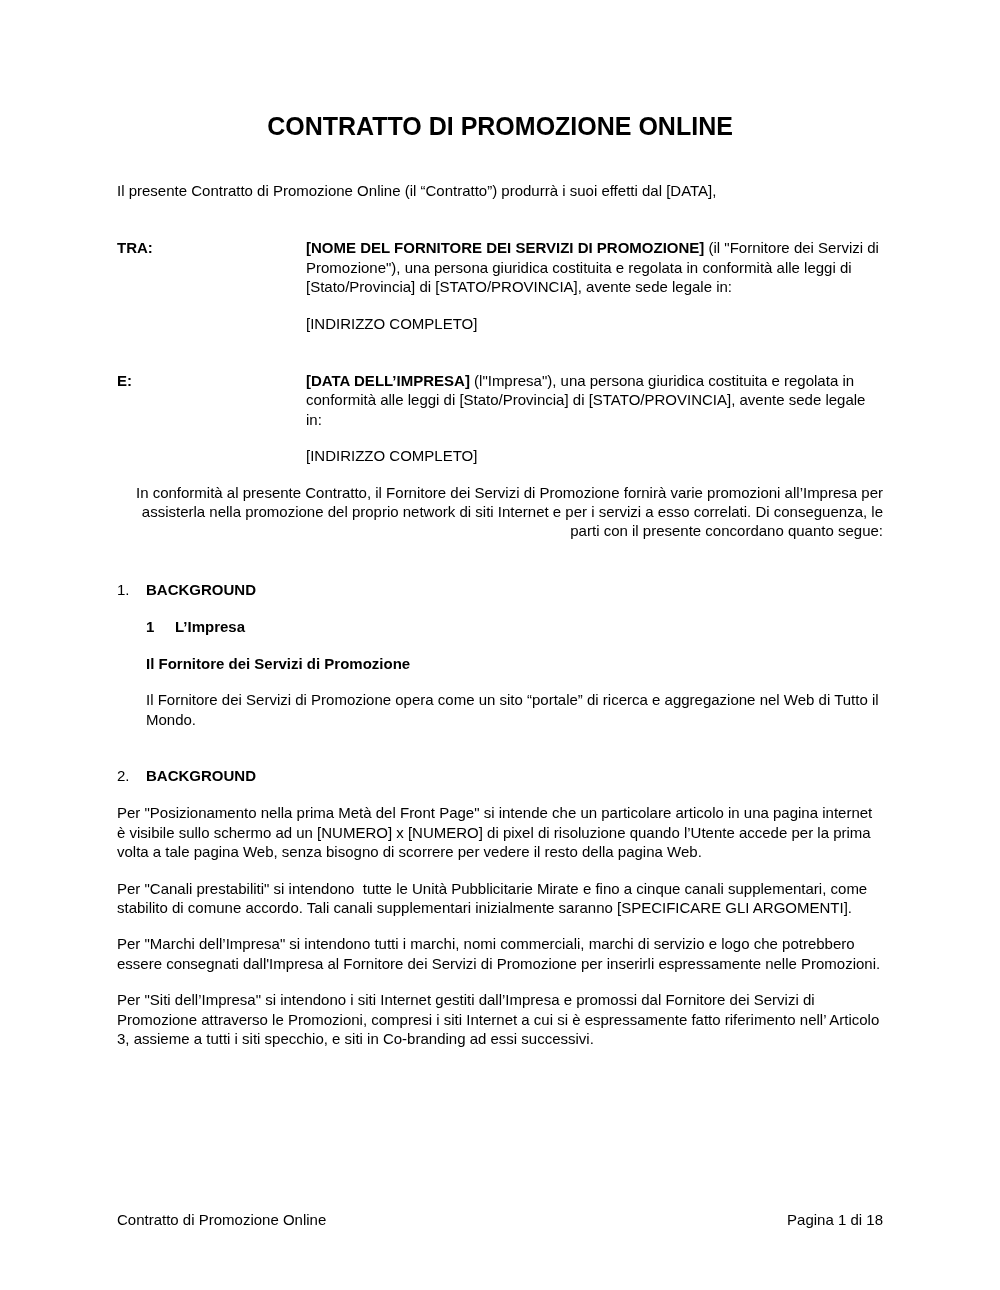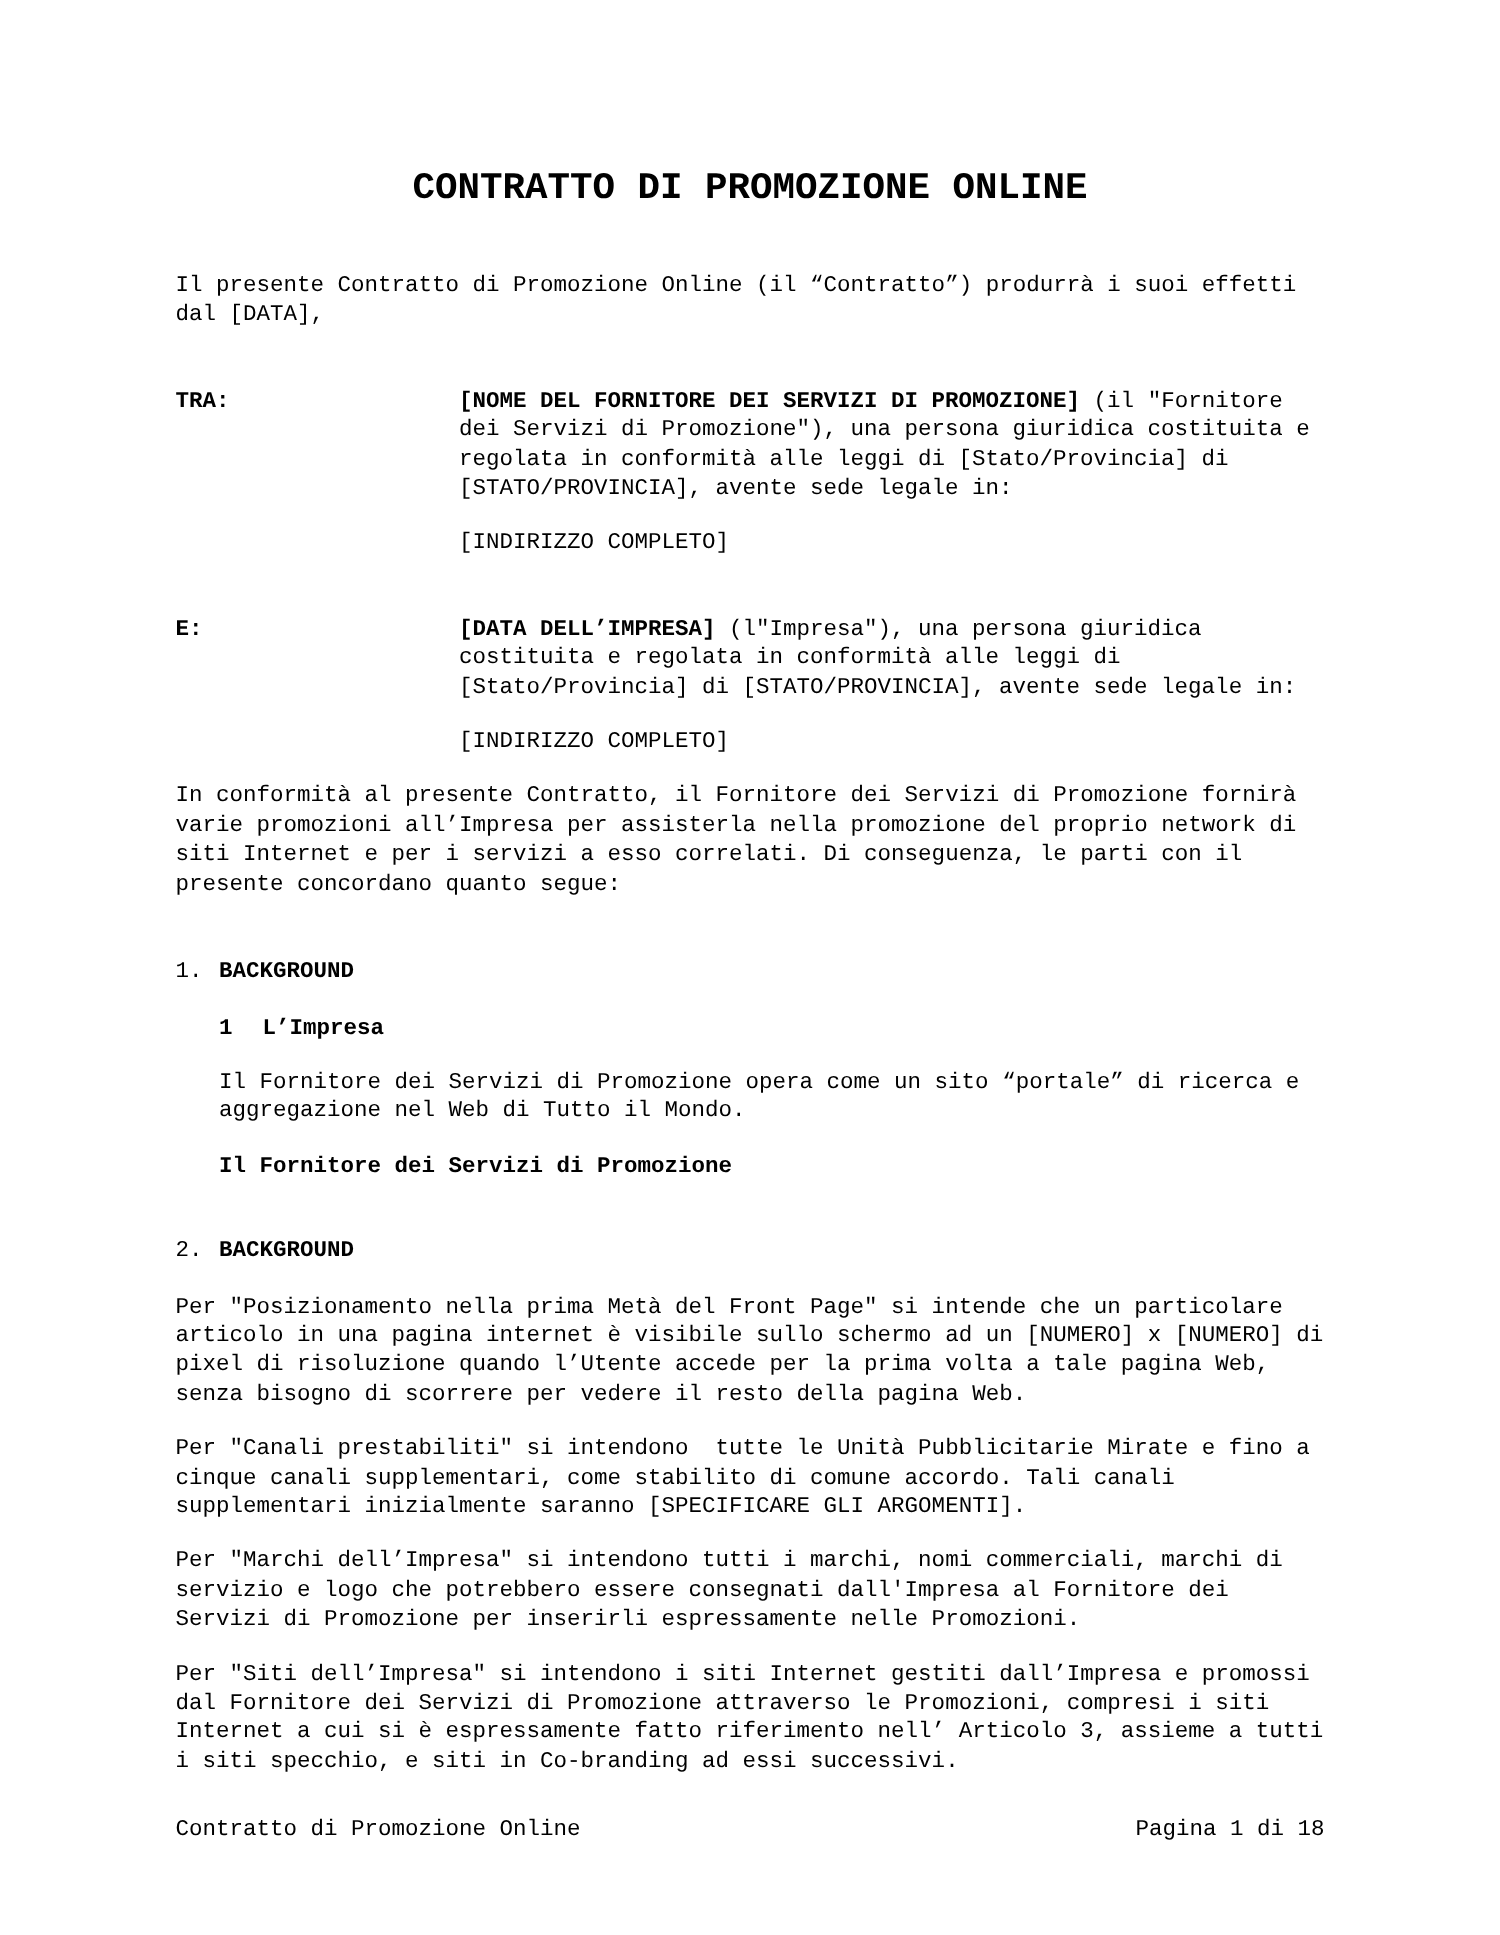--- a/index.html
+++ b/index.html
@@ -6,21 +6,21 @@
     margin: 0;
     padding: 0;
     background: #ffffff;
   }
   .page {
     position: relative;
     width: 1000px;
     height: 1290px;
     background: #ffffff;
     color: #000000;
-    font-family: Liberation Mono, monospace;
+    font-family: Liberation Sans, sans-serif;
     font-size: 15px;
     line-height: 19.4px;
     box-sizing: border-box;
     padding: 111px 117px 0 117px;
     overflow: hidden;
   }
   .doc-title {
     text-align: center;
     font-weight: bold;
     font-size: 25px;
@@ -40,21 +40,21 @@
   .party-row.first { margin-top: 38px; }
   .party-row.second { margin-top: 38px; }
   .party-label {
     width: 174px;
     flex: 0 0 174px;
     font-weight: bold;
   }
   .party-body { flex: 1 1 auto; }
   .party-address { margin-top: 17px; }
   .bold { font-weight: bold; }
-  .recitals { margin-top: 17px; }
+  .recitals { margin-top: 17px; text-align: right; }
   .section-heading {
     display: flex;
     font-weight: normal;
   }
   .section-heading .num {
     width: 29px;
     flex: 0 0 29px;
   }
   .section-heading .heading-text { font-weight: bold; }
   .heading-background { margin-top: 39px; }
@@ -110,22 +110,22 @@
   <div class="section-heading heading-background">
     <span class="num">1.</span>
     <span class="heading-text">BACKGROUND</span>
   </div>
 
   <div class="indented">
     <div class="sub-heading">
       <span class="num">1</span>
       <span>L’Impresa</span>
     </div>
+    <p class="mt17 bold">Il Fornitore dei Servizi di Promozione</p>
     <p class="mt17">Il Fornitore dei Servizi di Promozione opera come un sito “portale” di ricerca e aggregazione nel Web di Tutto il Mondo.</p>
-    <p class="mt17 bold">Il Fornitore dei Servizi di Promozione</p>
   </div>
 
   <div class="section-heading heading-definizioni">
     <span class="num">2.</span>
     <span class="heading-text">BACKGROUND</span>
   </div>
 
   <p class="mt18">Per "Posizionamento nella prima Metà del Front Page" si intende che un particolare articolo in una pagina internet è visibile sullo schermo ad un [NUMERO] x [NUMERO] di pixel di risoluzione quando l’Utente accede per la prima volta a tale pagina Web, senza bisogno di scorrere per vedere il resto della pagina Web.</p>
   <p class="mt17">Per "Canali prestabiliti" si intendono  tutte le Unità Pubblicitarie Mirate e fino a cinque canali supplementari, come stabilito di comune accordo. Tali canali supplementari inizialmente saranno [SPECIFICARE GLI ARGOMENTI].</p>
   <p class="mt17">Per "Marchi dell’Impresa" si intendono tutti i marchi, nomi commerciali, marchi di servizio e logo che potrebbero essere consegnati dall'Impresa al Fornitore dei Servizi di Promozione per inserirli espressamente nelle Promozioni.</p>

